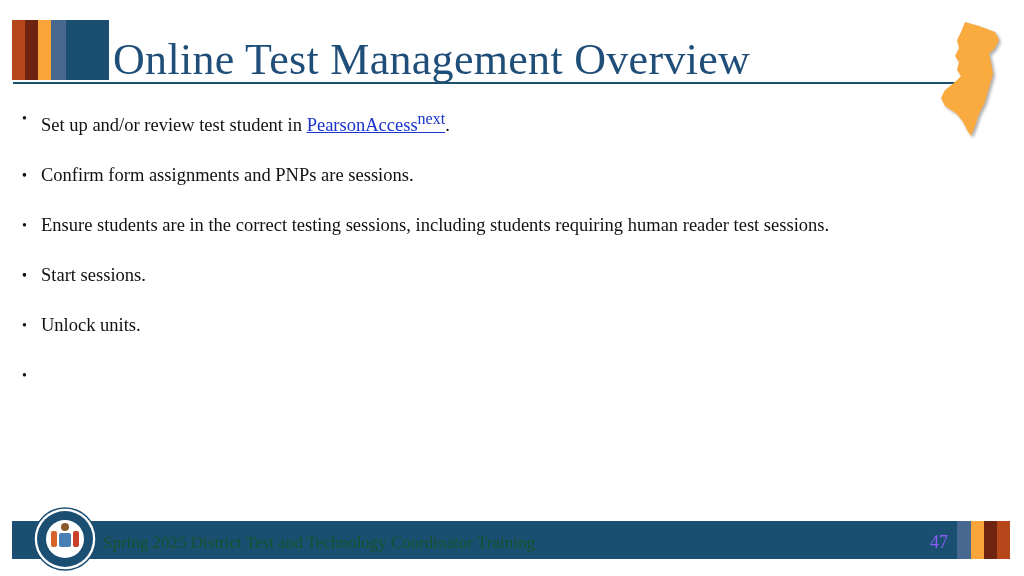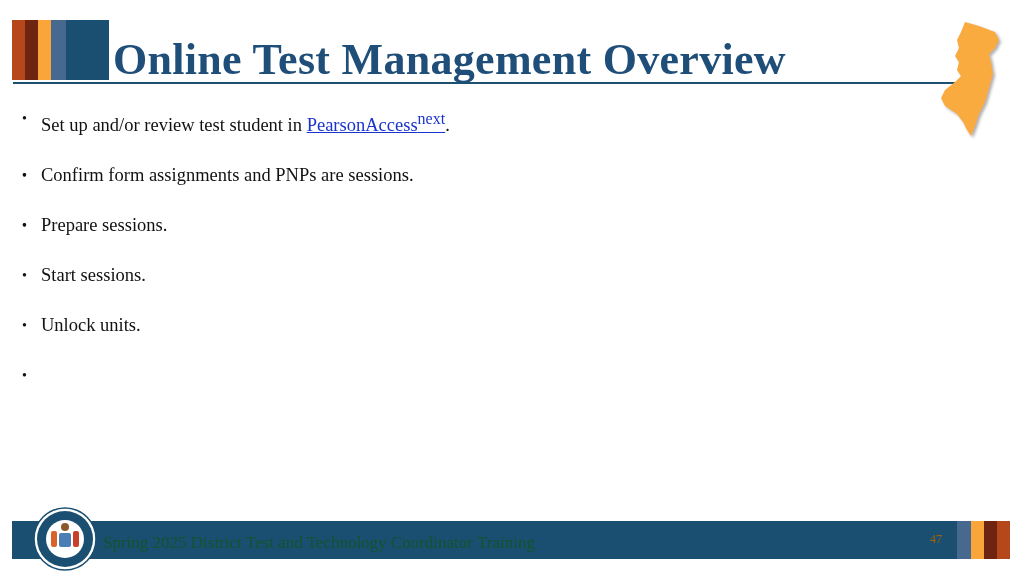--- a/index.html
+++ b/index.html
@@ -2,33 +2,33 @@
 <html><head>
 <meta charset="utf-8">
 <style>
   html, body { margin:0; padding:0; }
   body { width:1024px; height:576px; position:relative; overflow:hidden; background:#ffffff;
          font-family: "DejaVu Serif", "Liberation Serif", serif; }
   .stripes-left { position:absolute; left:12px; top:20px; height:60px; display:flex; }
   .stripe { height:60px; }
   .title-line { position:absolute; left:13px; top:82px; width:952px; height:2px; background:#1d4f6e; }
   .title { position:absolute; left:113px; top:34px; font-family:"Liberation Serif", "DejaVu Serif", serif;
-           font-weight:bold; font-size:44px; color:#1f4e79; line-height:52px; white-space:nowrap; letter-spacing:0.3px; }
+           font-weight:normal; font-size:44px; color:#1f4e79; line-height:52px; white-space:nowrap; letter-spacing:0.3px; }
   .nj-map { position:absolute; left:935px; top:18px; width:76px; height:124px; }
   .bullets { position:absolute; left:22px; top:106px; width:880px; list-style:none; margin:0; padding:0; }
   .bullet { position:relative; padding-left:19px; font-family:"Liberation Serif", "DejaVu Serif", serif;
             font-size:18.5px; color:#111; line-height:25px; margin-bottom:25px; }
   .bullet .dot { position:absolute; left:0; top:0; font-size:14px; }
   .link { color:#1a33cc; text-decoration:underline; cursor:pointer; }
   .sup { font-size:16px; vertical-align:7px; }
   .footer-bar { position:absolute; left:12px; top:521px; width:945px; height:38px; background:#1b4f72; }
   .footer-text { position:absolute; left:103px; top:533px; font-family:Liberation Serif, serif;
                  font-size:17px; color:#14532d; white-space:nowrap; }
   .page-num { position:absolute; left:930px; top:532px; font-family:"Liberation Serif", "DejaVu Serif", serif;
-              font-size:12px; color:#a16207; }
+              font-size:18px; color:#8b5cf6; }
   .stripes-right { position:absolute; left:957px; top:521px; height:38px; display:flex; }
   .seal { position:absolute; left:33px; top:507px; width:64px; height:64px; }
 </style>
 </head>
 <body>
 
 <div class="stripes-left">
   <div class="stripe" style="width:13px;background:#b5471b"></div>
   <div class="stripe" style="width:13px;background:#6e2410"></div>
   <div class="stripe" style="width:13px;background:#f9a53a"></div>
@@ -55,24 +55,24 @@
   </li>
   <li class="bullet">
     <span class="dot">•</span>
   </li>
   <li class="bullet">
     <span class="dot">•</span>
     <span>Confirm form assignments and PNPs are sessions.</span>
   </li>
   <li class="bullet">
     <span class="dot">•</span>
+    <span>Ensure students are in the correct testing sessions, including students requiring human reader test sessions.</span>
   </li>
   <li class="bullet">
     <span class="dot">•</span>
-    <span>Prepare sessions.</span>
   </li>
   <li class="bullet">
     <span class="dot">•</span>
     <span>Start sessions.</span>
   </li>
   <li class="bullet">
     <span class="dot">•</span>
     <span>Unlock units.</span>
   </li>
   <li class="bullet">

